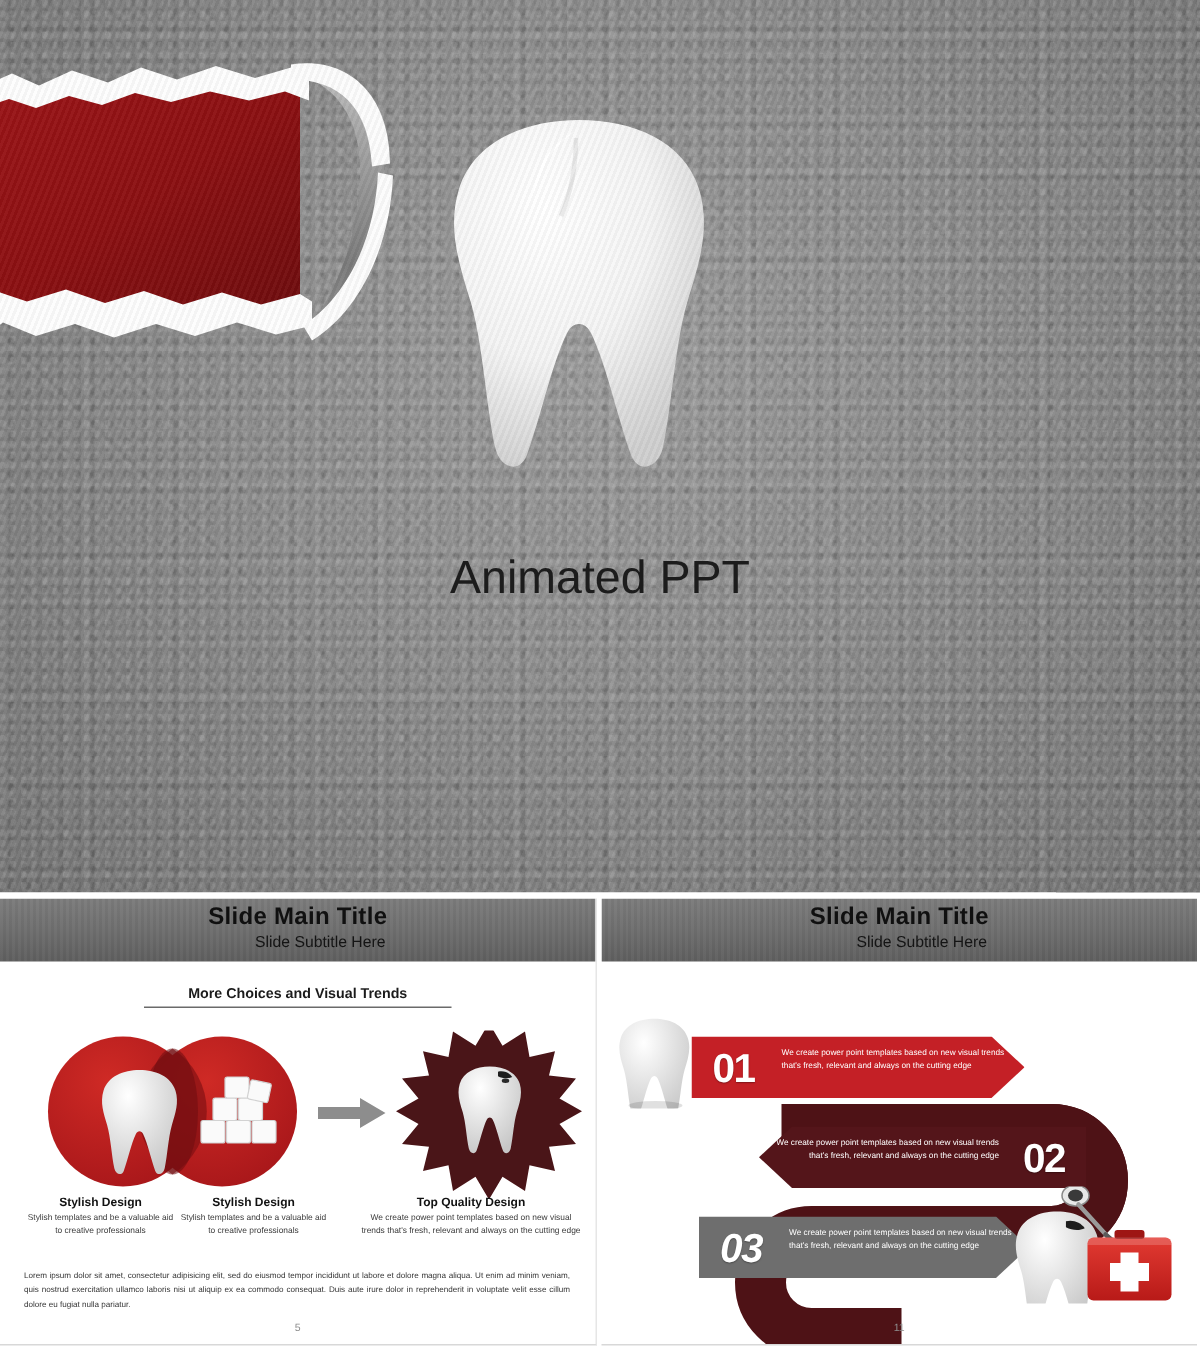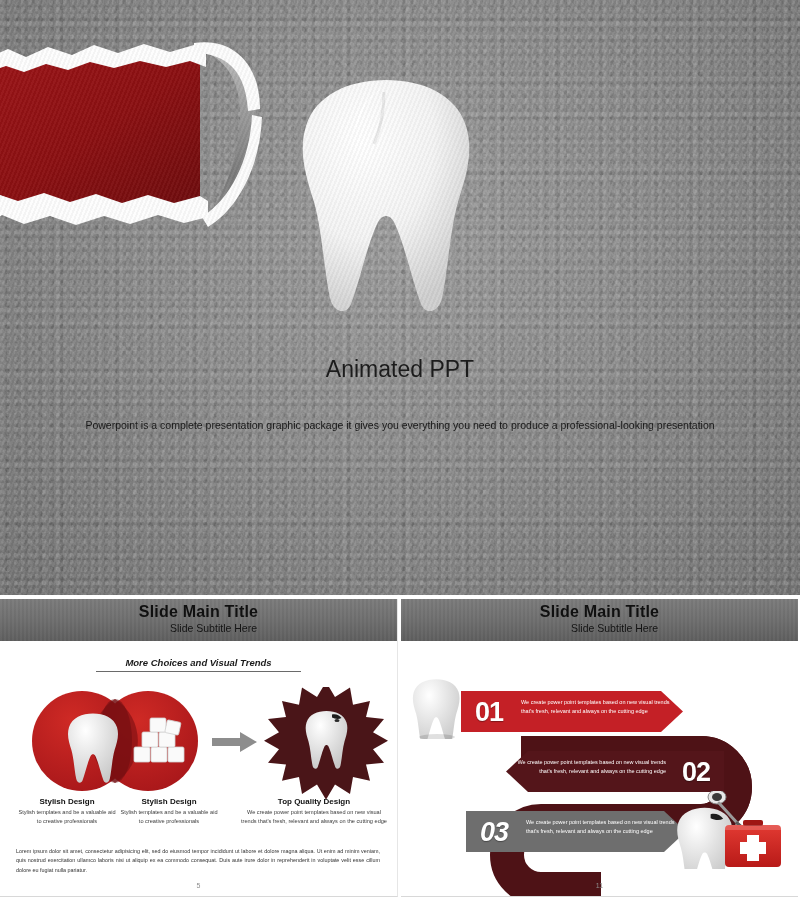--- a/index.html
+++ b/index.html
@@ -22,41 +22,41 @@
   
   .torn{position:absolute;left:-6px;top:33px;width:268px;height:200px;}
   .torn svg{display:block;}
 
   
   .hero-tooth{position:absolute;left:296px;top:72px;width:180px;height:250px;}
 
   .hero-text{position:absolute;left:0;top:352px;width:800px;text-align:center;z-index:4;}
   .hero-title{font-size:53px;font-weight:bold;color:#141414;letter-spacing:-.5px;line-height:1.06;
     text-shadow:1px 1px 0 rgba(255,255,255,.12);}
-  .hero-sub{font-size:23px;color:#1c1c1c;margin-top:4px;font-weight:400;}
+  .hero-sub{font-size:31px;color:#1c1c1c;margin-top:15px;font-weight:400;}
   .hero-desc{font-size:10.5px;color:#1a1a1a;margin-top:34px;line-height:1.62;}
 
   
   .slides{position:absolute;left:0;top:595px;width:704px;height:305px;background:#fff;}
   .slide{position:absolute;top:4px;width:397px;height:297px;background:#fff;overflow:hidden;
          border-bottom:1px solid #d8d8d8;}
   .slide.left{left:0;border-right:1px solid #e6e6e6;}
   .slide.right{left:401px;}
   .slide-hdr{position:relative;height:42px;
      background:linear-gradient(180deg,#7c7c7c 0%,#6f6f6f 50%,#5f5f5f 100%);
      text-align:center;overflow:hidden;}
   .slide-hdr:after{content:"";position:absolute;inset:0;
      background:repeating-linear-gradient(90deg, rgba(255,255,255,.025) 0 2px, rgba(0,0,0,.03) 2px 4px);}
   .slide-title{position:relative;z-index:2;font-size:16px;font-weight:bold;color:#101010;padding-top:4px;letter-spacing:.2px;}
   .slide-subtitle{position:relative;z-index:2;font-size:10.5px;color:#141414;margin-top:1px;padding-left:30px;}
   .pagenum{position:absolute;bottom:7px;left:0;width:100%;text-align:center;font-size:7px;color:#8e8e8e;}
 
   
   .sec-head{margin:16px auto 0;width:205px;text-align:center;}
-  .sec-head-t{font-size:9.5px;font-weight:bold;color:#1b1b1b;font-style:italic;}
+  .sec-head-t{font-size:9.5px;font-weight:bold;color:#1b1b1b;}
   .sec-head-rule{height:1px;background:#6a6a6a;margin-top:3px;}
 
   .venn{position:absolute;left:30px;top:90px;width:180px;height:110px;}
   .burst{position:absolute;left:262px;top:88px;width:128px;height:112px;}
   .arrow-mid{position:absolute;left:212px;top:132px;width:46px;height:22px;}
 
   .caps{position:absolute;left:8px;top:198px;width:381px;height:50px;}
   .cap{position:absolute;text-align:center;}
   .cap1{left:10px;width:98px;}
   .cap2{left:112px;width:98px;}
@@ -138,21 +138,20 @@
                  C143,240 130,244 125,232 C116,208 108,170 98,150 C94,142 86,142 82,150
                  C72,170 64,208 55,232 C50,244 37,240 34,226 C28,198 26,158 18,130
                  C10,104 2,80 10,54 C20,22 54,8 90,8 Z" fill="url(#tg)"></path>
         <path d="M90,14 C70,26 62,44 60,66 C58,46 66,26 90,14 Z" fill="#ffffff" opacity=".85"></path>
         <path d="M88,20 C88,40 84,58 78,72" stroke="#dedede" stroke-width="3" fill="none" opacity=".7"></path>
       </svg>
     </div>
 
     <div class="hero-text">
       <div class="hero-sub">Animated PPT</div>
-      <div class="hero-desc">Powerpoint  is a complete presentation  graphic  package it gives  you everything you need to produce a professional-looking  presentation</div>
     </div>
   </div>
 
   <div class="slides">
 
     <div class="slide left">
       <div class="slide-hdr">
         <div class="slide-title">Slide Main Title</div>
         <div class="slide-subtitle">Slide Subtitle Here</div>
       </div>

